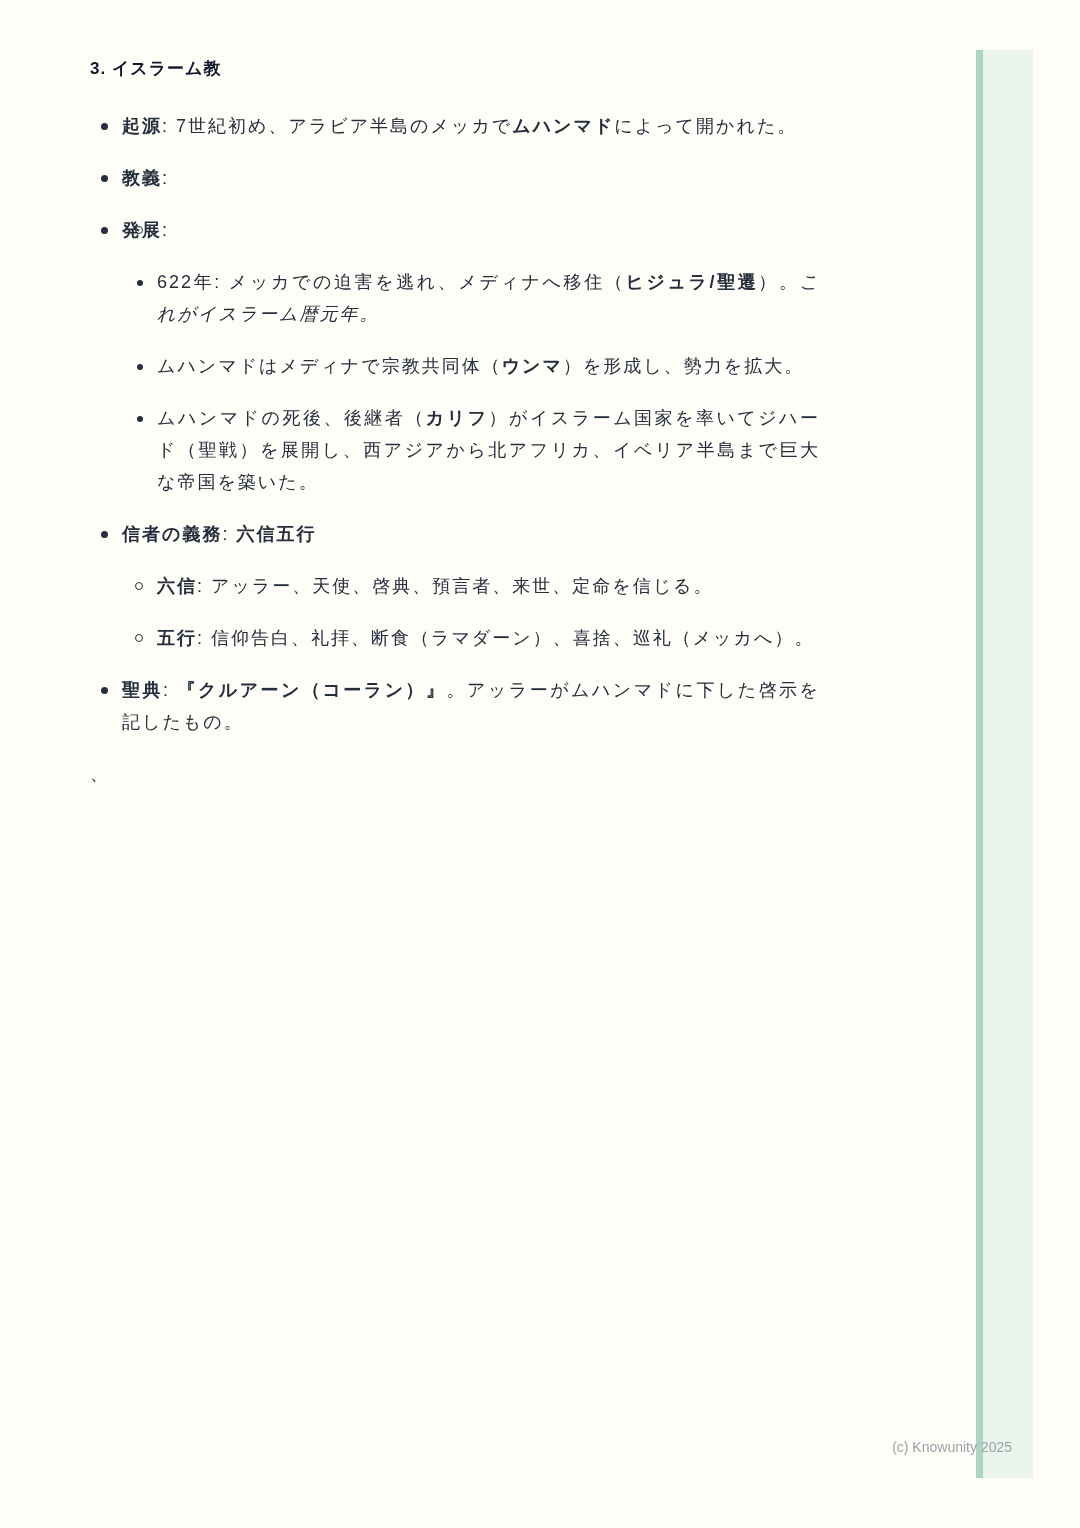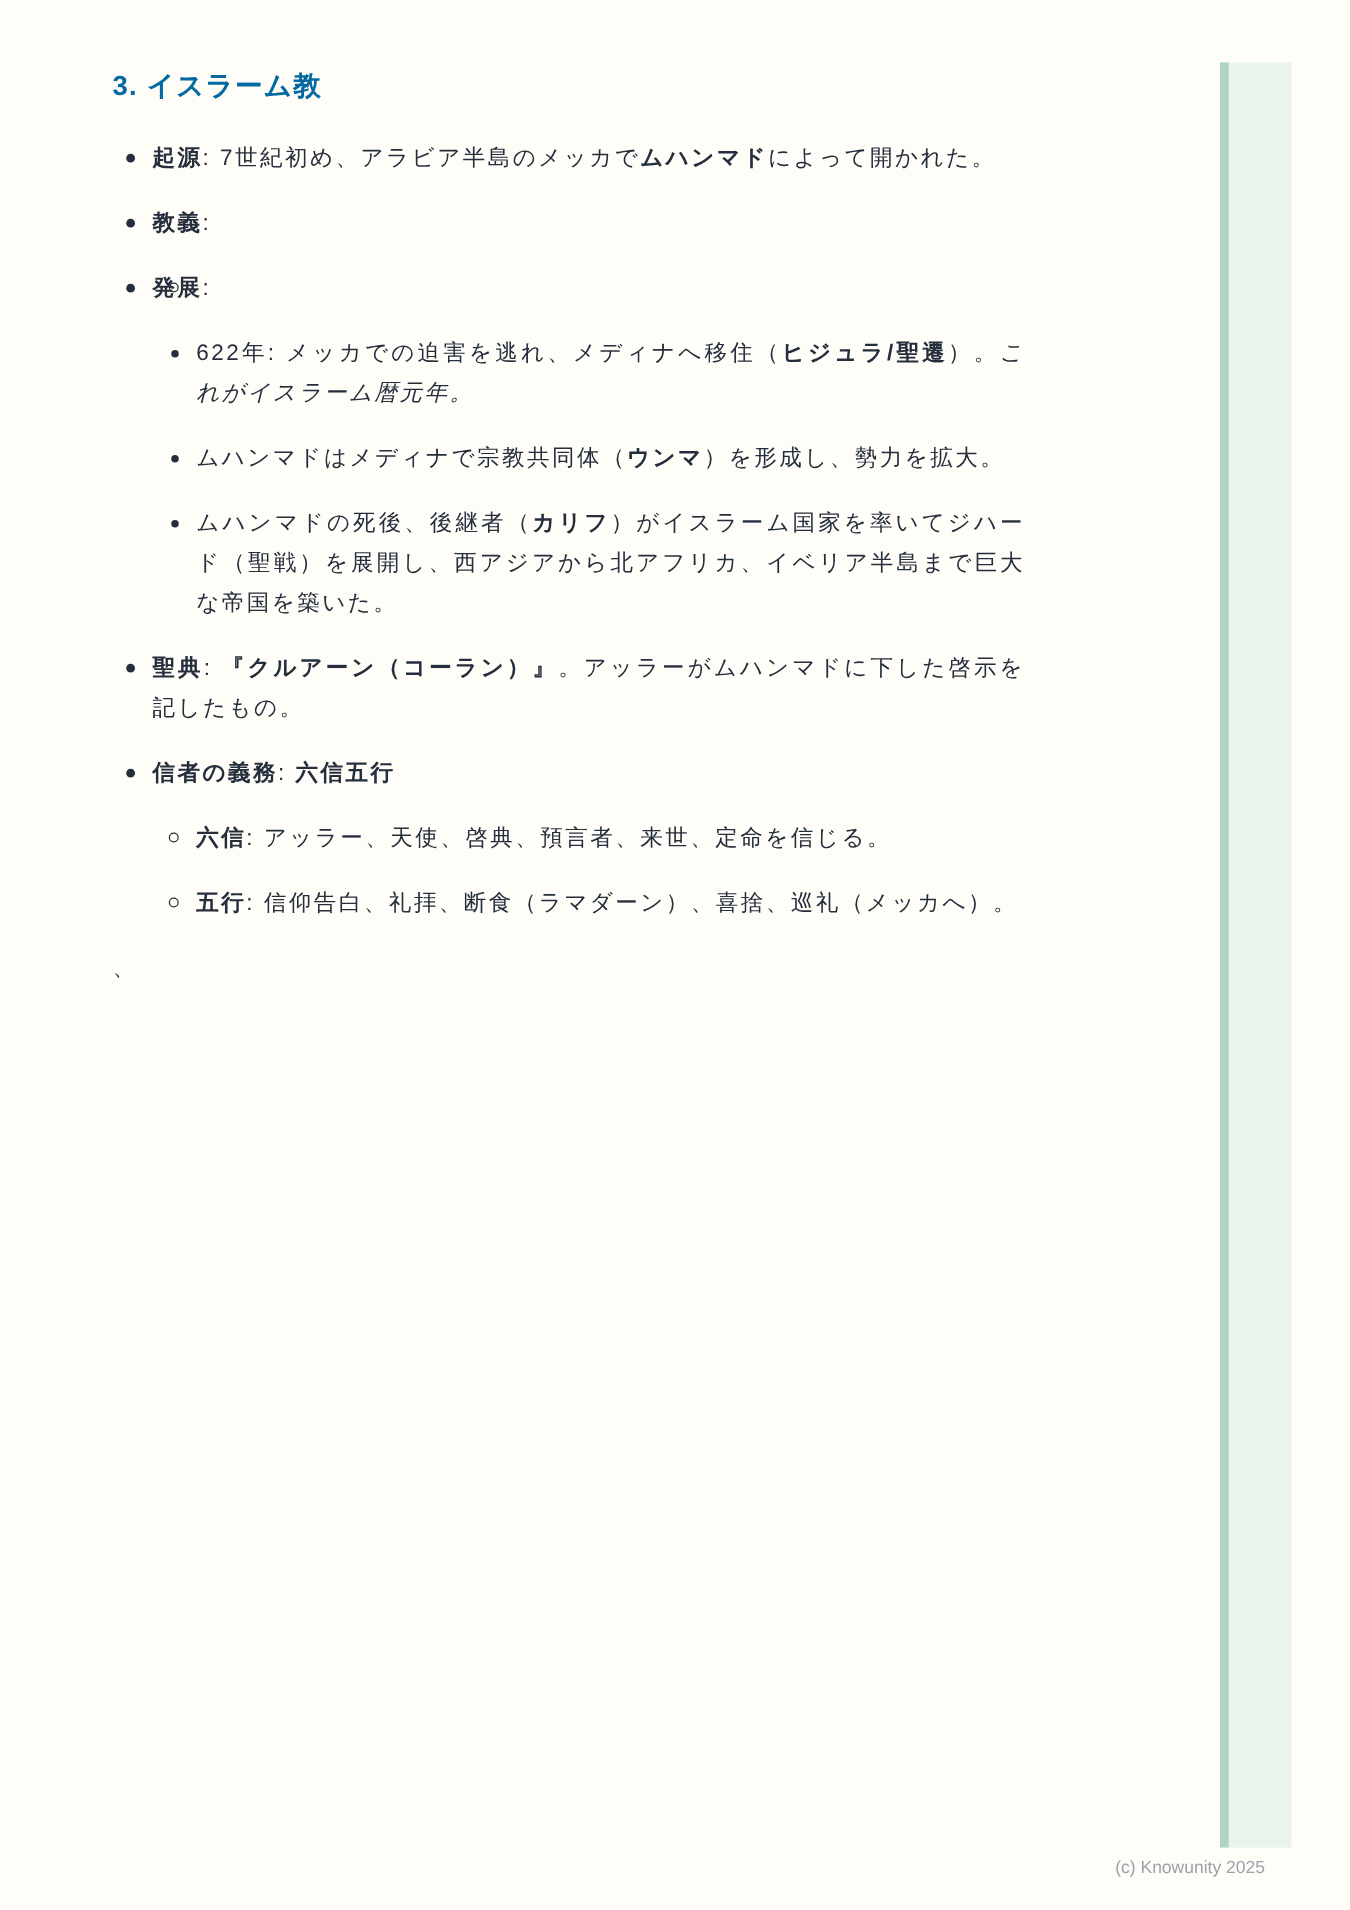--- a/index.html
+++ b/index.html
@@ -8,58 +8,58 @@
     background:#FFFDF7;color:#252E3D;
     font-family:"Liberation Sans","DejaVu Sans",sans-serif;
     font-size:18px;line-height:32px;letter-spacing:2px;
   }
   .side-panel{
     position:absolute;top:50px;left:976px;width:50px;height:1428px;
     background:#EAF4ED;border-left:7px solid #AED5C2;z-index:1;
   }
   .content{position:relative;z-index:2;padding:54px 0 0 90px;width:730px;}
   h1.heading{
-    margin:0 0 26px;font-size:22px;line-height:30px;font-weight:700;
-    letter-spacing:1px;color:#0369a1;
+    margin:0 0 26px;font-size:17px;line-height:30px;font-weight:700;
+    letter-spacing:1px;color:#0f172a;
   }
   ul.list{list-style:none;margin:0;padding:0;}
   ul.root{width:730px;}
   ul.nested{margin:2px 0 12px 3px;padding:0;}
   li.item{position:relative;padding-left:32px;margin:20px 0;text-align:justify;}
   .bullet{position:absolute;border-radius:50%;box-sizing:border-box;}
   .bullet.filled{width:7px;height:7px;left:11px;top:13px;background:#252E3D;}
   .bullet.filled.lv2{width:6px;height:6px;top:14px;left:12px;}
   .bullet.hollow{width:8px;height:8px;left:10px;top:12px;border:1.5px solid #252E3D;background:transparent;}
   .run.b{font-weight:700;}
   .run.i{font-style:italic;}
   .stray{margin:14px 0 0;}
   .watermark{
     position:absolute;top:1438px;right:68px;z-index:3;
-    font-size:14px;line-height:18px;letter-spacing:normal;color:#9BA1A9;margin-top:46px;
+    font-size:14px;line-height:18px;letter-spacing:normal;color:#9BA1A9;
   }
 </style>
 </head>
 <body>
 
 <div class="side-panel"></div>
 
 <main class="content">
   <h1 class="heading">3. イスラーム教</h1>
   <ul class="list root" id="list-root">
       <li class="item"><span class="bullet filled"></span><span class="txt"><span class="run b">起源</span><span class="run">: 7世紀初め、アラビア半島のメッカで</span><span class="run b">ムハンマド</span><span class="run">によって開かれた。</span></span></li>
       <li class="item"><span class="bullet filled"></span><span class="txt"><span class="run b">教義</span><span class="run">:</span></span><ul class="list nested">
           <li class="item"><span class="bullet hollow lv2"></span></li>
         </ul></li>
       <li class="item"><span class="bullet filled"></span><span class="txt"><span class="run b">発展</span><span class="run">:</span></span><ul class="list nested">
           <li class="item"><span class="bullet filled lv2"></span><span class="txt"><span class="run">622年: メッカでの迫害を逃れ、メディナへ移住（</span><span class="run b">ヒジュラ/聖遷</span><span class="run">）。</span><span class="run i">これがイスラーム暦元年。</span></span></li>
           <li class="item"><span class="bullet filled lv2"></span><span class="txt"><span class="run">ムハンマドはメディナで宗教共同体（</span><span class="run b">ウンマ</span><span class="run">）を形成し、勢力を拡大。</span></span></li>
           <li class="item"><span class="bullet filled lv2"></span><span class="txt"><span class="run">ムハンマドの死後、後継者（</span><span class="run b">カリフ</span><span class="run">）がイスラーム国家を率いてジハード（聖戦）を展開し、西アジアから北アフリカ、イベリア半島まで巨大な帝国を築いた。</span></span></li>
         </ul></li>
-      <li class="item"><span class="bullet filled"></span><span class="txt"><span class="run b">聖典</span><span class="run">: </span><span class="run b">『クルアーン（コーラン）』</span><span class="run">。アッラーがムハンマドに下した啓示を記したもの。</span></span></li>
       <li class="item"><span class="bullet filled"></span><span class="txt"><span class="run b">信者の義務</span><span class="run">: </span><span class="run b">六信五行</span></span><ul class="list nested">
           <li class="item"><span class="bullet hollow lv2"></span><span class="txt"><span class="run b">六信</span><span class="run">: アッラー、天使、啓典、預言者、来世、定命を信じる。</span></span></li>
           <li class="item"><span class="bullet hollow lv2"></span><span class="txt"><span class="run b">五行</span><span class="run">: 信仰告白、礼拝、断食（ラマダーン）、喜捨、巡礼（メッカへ）。</span></span></li>
         </ul></li>
+      <li class="item"><span class="bullet filled"></span><span class="txt"><span class="run b">聖典</span><span class="run">: </span><span class="run b">『クルアーン（コーラン）』</span><span class="run">。アッラーがムハンマドに下した啓示を記したもの。</span></span></li>
     </ul>
   <p class="stray">、</p>
 </main>
 
 <div class="watermark">(c) Knowunity 2025</div>
 
 </body></html>

